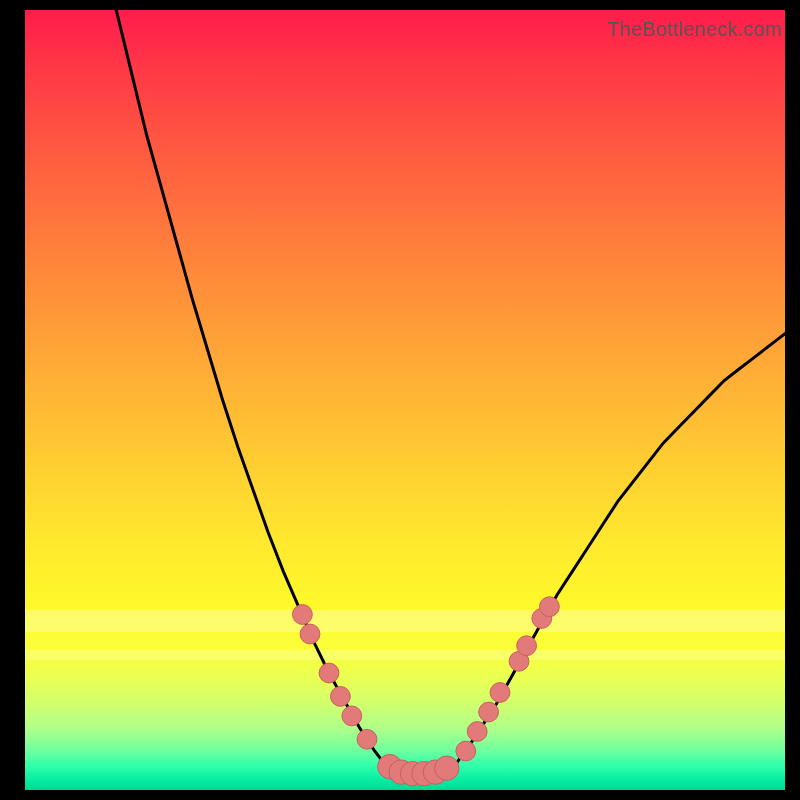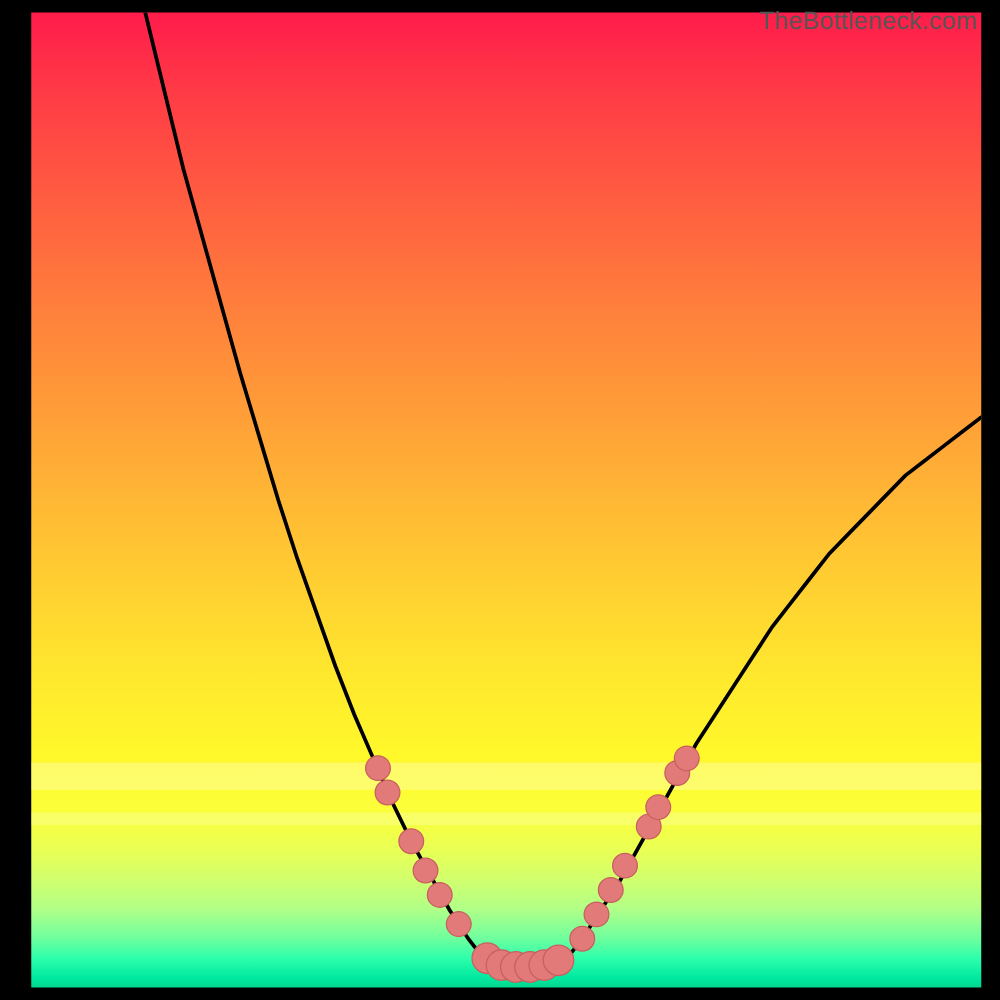--- a/index.html
+++ b/index.html
@@ -55,21 +55,21 @@
   .band2 { top: 640px; height: 10px; background: rgba(255,255,255,0.22); }
   .curve {
     position: absolute;
     left: 0;
     top: 0;
     width: 760px;
     height: 780px;
   }
   .watermark {
     position: absolute;
-    top: 6px;
+    top: 18px;
     right: 18px;
     font-size: 20px;
     font-weight: 500;
     color: #555;
     letter-spacing: 0.2px;
     user-select: none;
   }
 </style>
 </head>
 <body>

